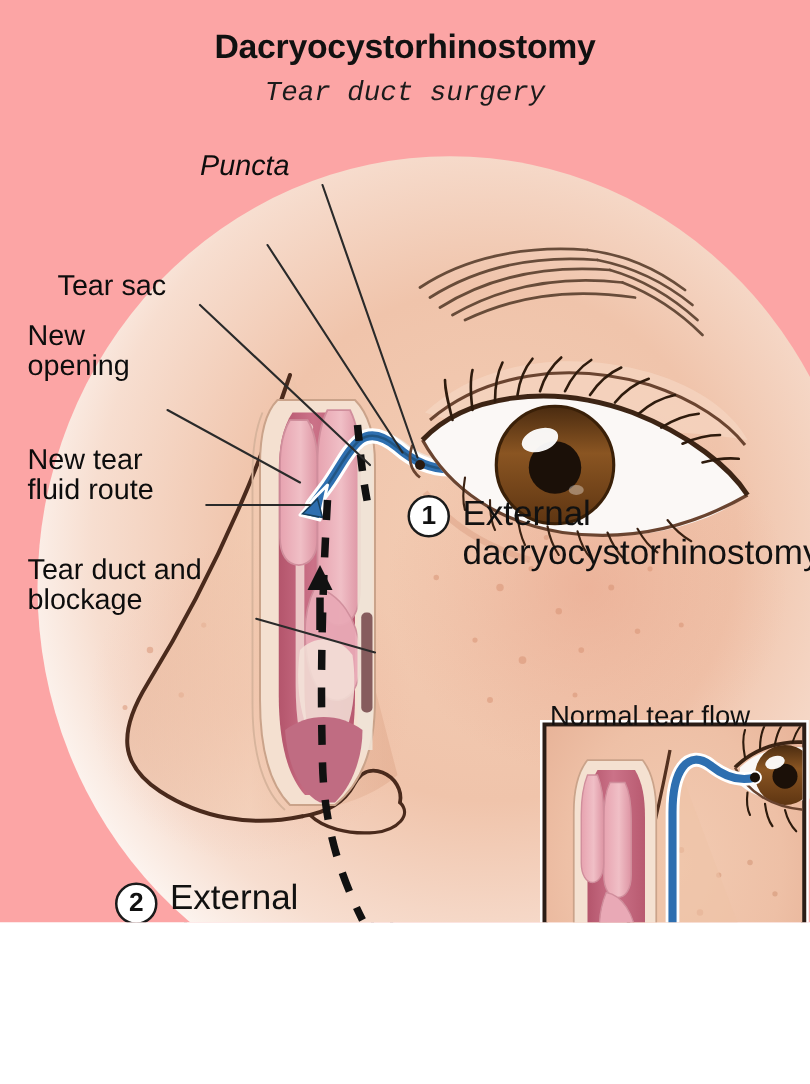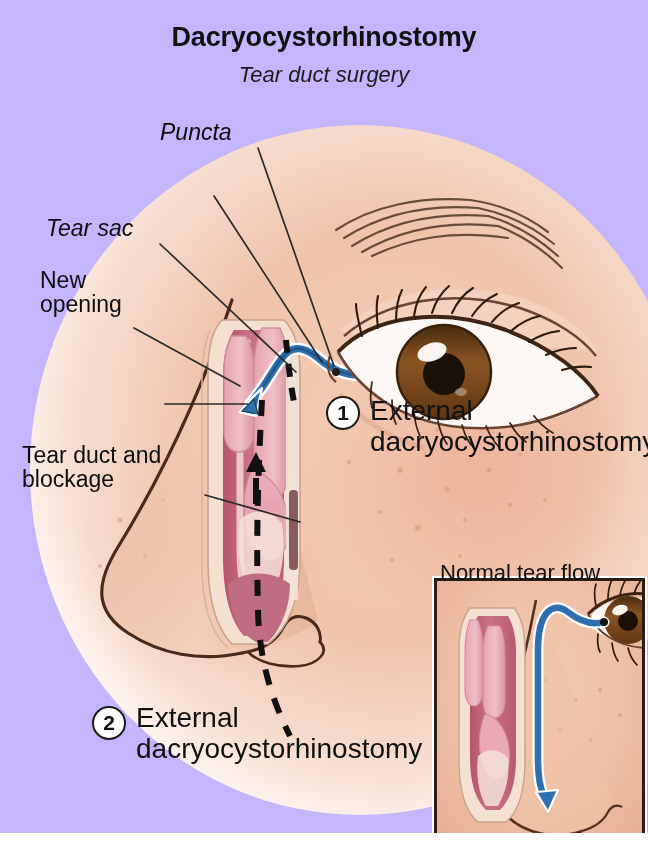--- a/index.html
+++ b/index.html
@@ -6,22 +6,22 @@
     margin: 0;
     padding: 0;
     background: #ffffff;
   }
   body {
     font-family: "Liberation Sans", sans-serif;
   }
   #figure {
     position: relative;
     width: 648px;
-    height: 833px;
-    background: #c4b5fd;
+    height: 738px;
+    background: #fca5a5;
     overflow: hidden;
   }
   
   .title {
     position: absolute;
     left: 0;
     top: 22px;
     width: 648px;
     text-align: center;
     font-size: 27px;
@@ -31,20 +31,21 @@
   }
   .subtitle {
     position: absolute;
     left: 0;
     top: 62px;
     width: 648px;
     text-align: center;
     font-size: 22px;
     font-style: italic;
     color: #1b1b1b;
+    font-family: Liberation Mono, monospace;
   }
   
   .art {
     position: absolute;
     left: 0;
     top: 0;
     width: 648px;
     height: 867px;
   }
   
@@ -367,25 +368,27 @@
                  C540,622 538,634 538,650 L538,760 C538,778 540,788 544,796" fill="none" stroke="#2e6fb0" stroke-width="6.5" stroke-linecap="round" stroke-linejoin="round"></path>
         <path d="M548,812 L536,792 L558,790 Z" fill="#2e6fb0" stroke="#ffffff" stroke-width="2.2" stroke-linejoin="round"></path>
         <circle cx="604" cy="622" r="4" fill="#1a1008"></circle>
       </g>
     </g>
   </svg>
 
   <div class="label" style="left:160px; top:120px;font-style:italic;">Puncta</div>
 
 
-  <div class="label" style="left:46px; top:216px;font-style:italic;">Tear sac</div>
-
-  <div class="label" style="left:22px; top:268px;margin-left:18px;">New
+  <div class="label" style="left:46px; top:216px;">Tear sac</div>
+
+  <div class="label" style="left:22px; top:256px;">New
 opening</div>
 
+  <div class="label" style="left:22px; top:355px;">New tear
+fluid route</div>
 
   <div class="label" style="left:22px; top:443px;">Tear duct and
 blockage</div>
 
   <div class="circle-num" style="left:326px; top:396px;">1</div>
   <div class="callout" style="left:370px; top:396px;">External
 dacryocystorhinostomy</div>
 
   <div class="circle-num" style="left:92px; top:706px;">2</div>
   <div class="callout" style="left:136px; top:703px;">External

